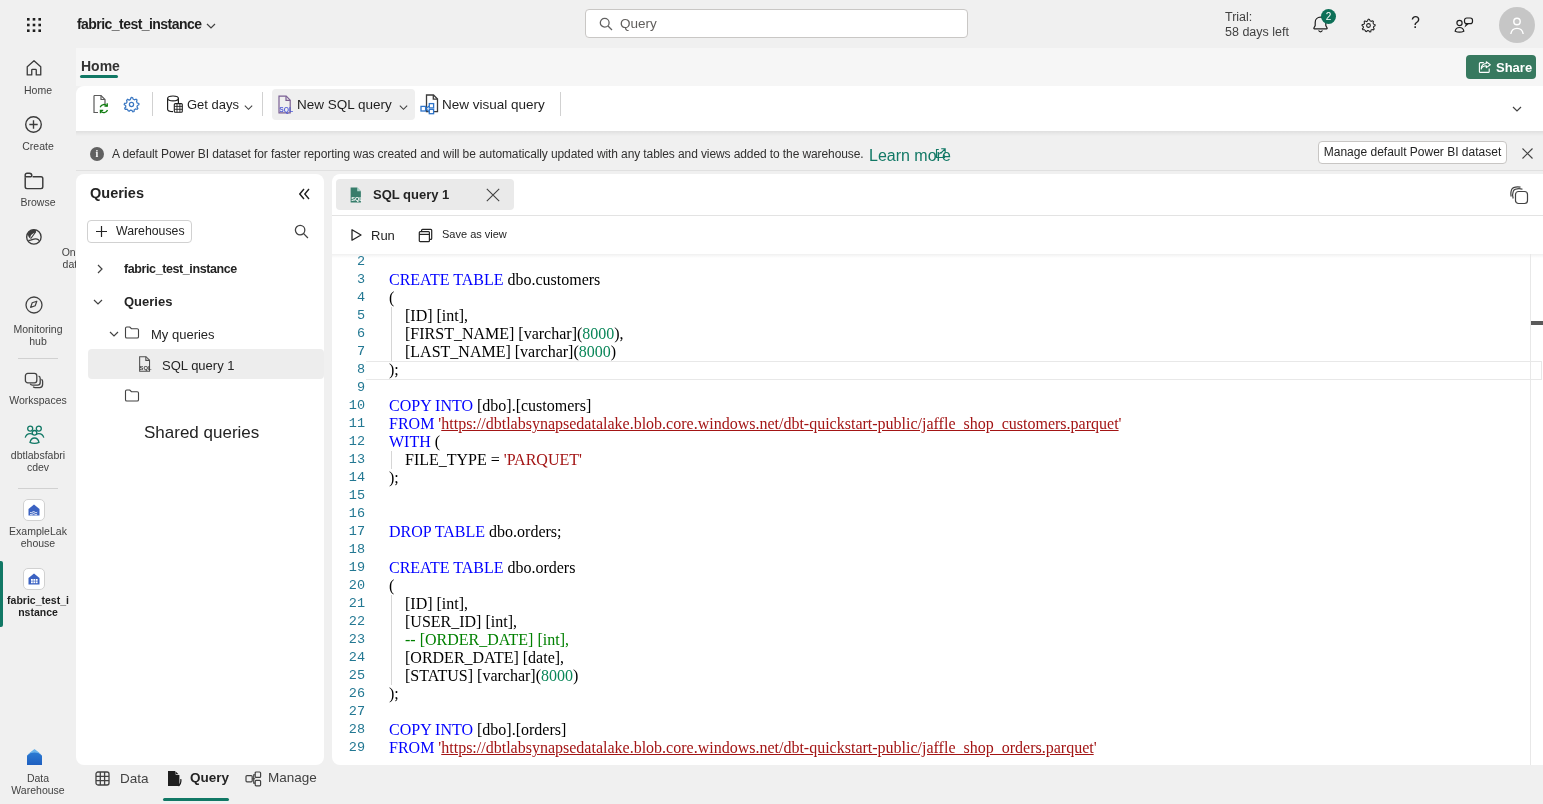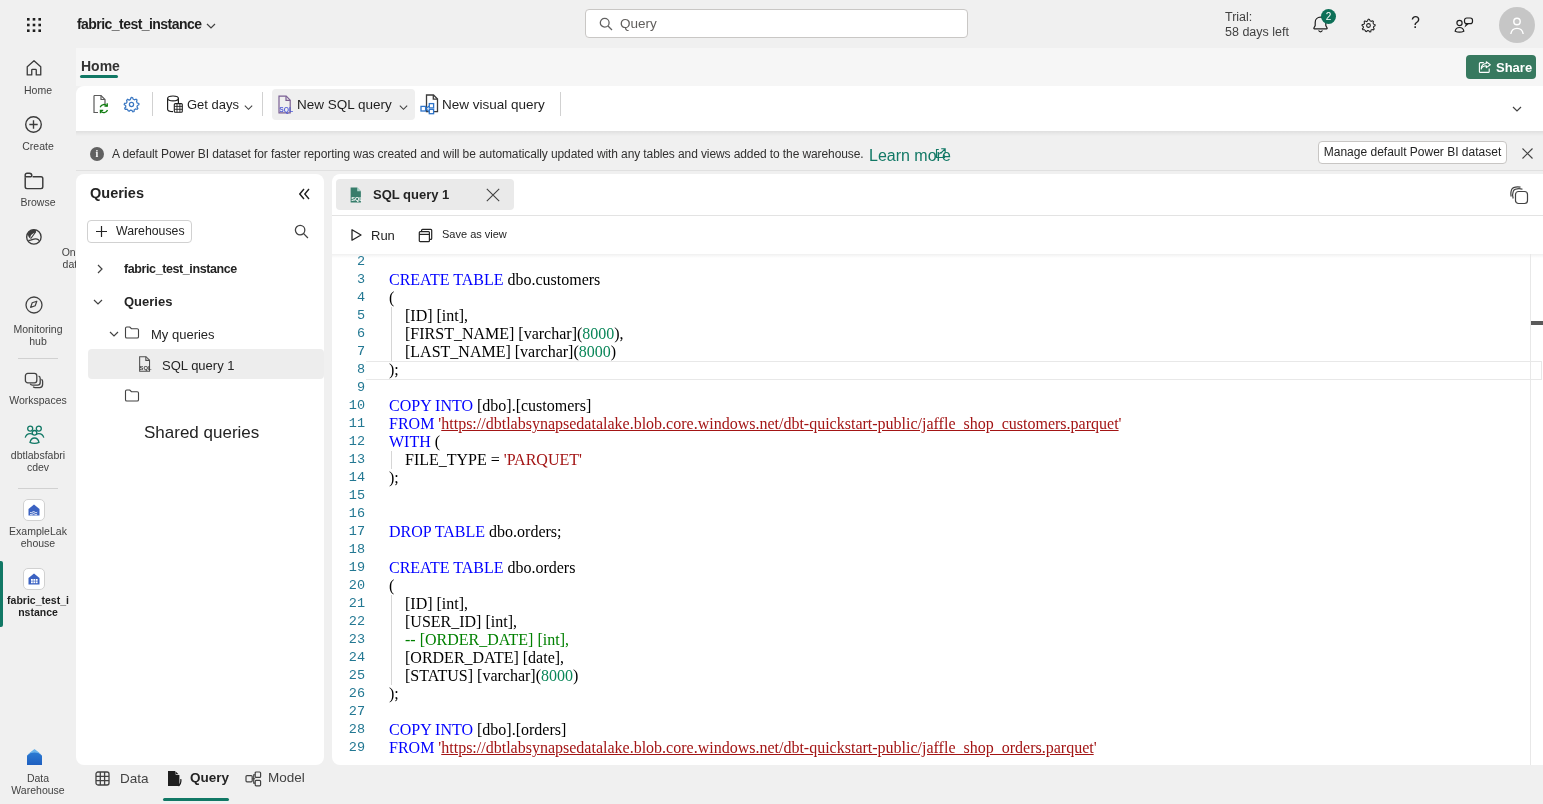--- a/index.html
+++ b/index.html
@@ -376,14 +376,14 @@
   <path d="M14.7 9.2c.6 2.8-.2 5.2-2.2 6.8" fill="none" stroke="#1f1f1f" stroke-width="1.3"></path>
 </svg>
 <div class="abs" style="left:190px;top:770px;font-size:13.5px;font-weight:700;color:#242424;">Query</div>
 <div class="abs" style="left:163px;top:798px;width:66px;height:2.6px;background:#117865;border-radius:2px;"></div>
 <svg class="abs" style="left:245px;top:771px;" width="17" height="16" viewBox="0 0 17 16">
   <rect x="1" y="4.6" width="6.2" height="6.2" rx="1" fill="none" stroke="#424242" stroke-width="1.2"></rect>
   <rect x="10.2" y="1" width="5.4" height="5.4" rx="1" fill="none" stroke="#424242" stroke-width="1.2"></rect>
   <rect x="10.2" y="9.4" width="5.4" height="5.4" rx="1" fill="none" stroke="#424242" stroke-width="1.2"></rect>
   <path d="M7.2 7.7h3M7.2 7.7 M8.7 7.7v-4h1.5M8.7 7.7v4.4h1.5" fill="none" stroke="#424242" stroke-width="1.1"></path>
 </svg>
-<div class="abs" style="left:268px;top:770px;font-size:13.5px;color:#424242;">Model</div>
+<div class="abs" style="left:268px;top:770px;font-size:13.5px;color:#424242;">Manage</div>
 </div>
 
 </body></html>

